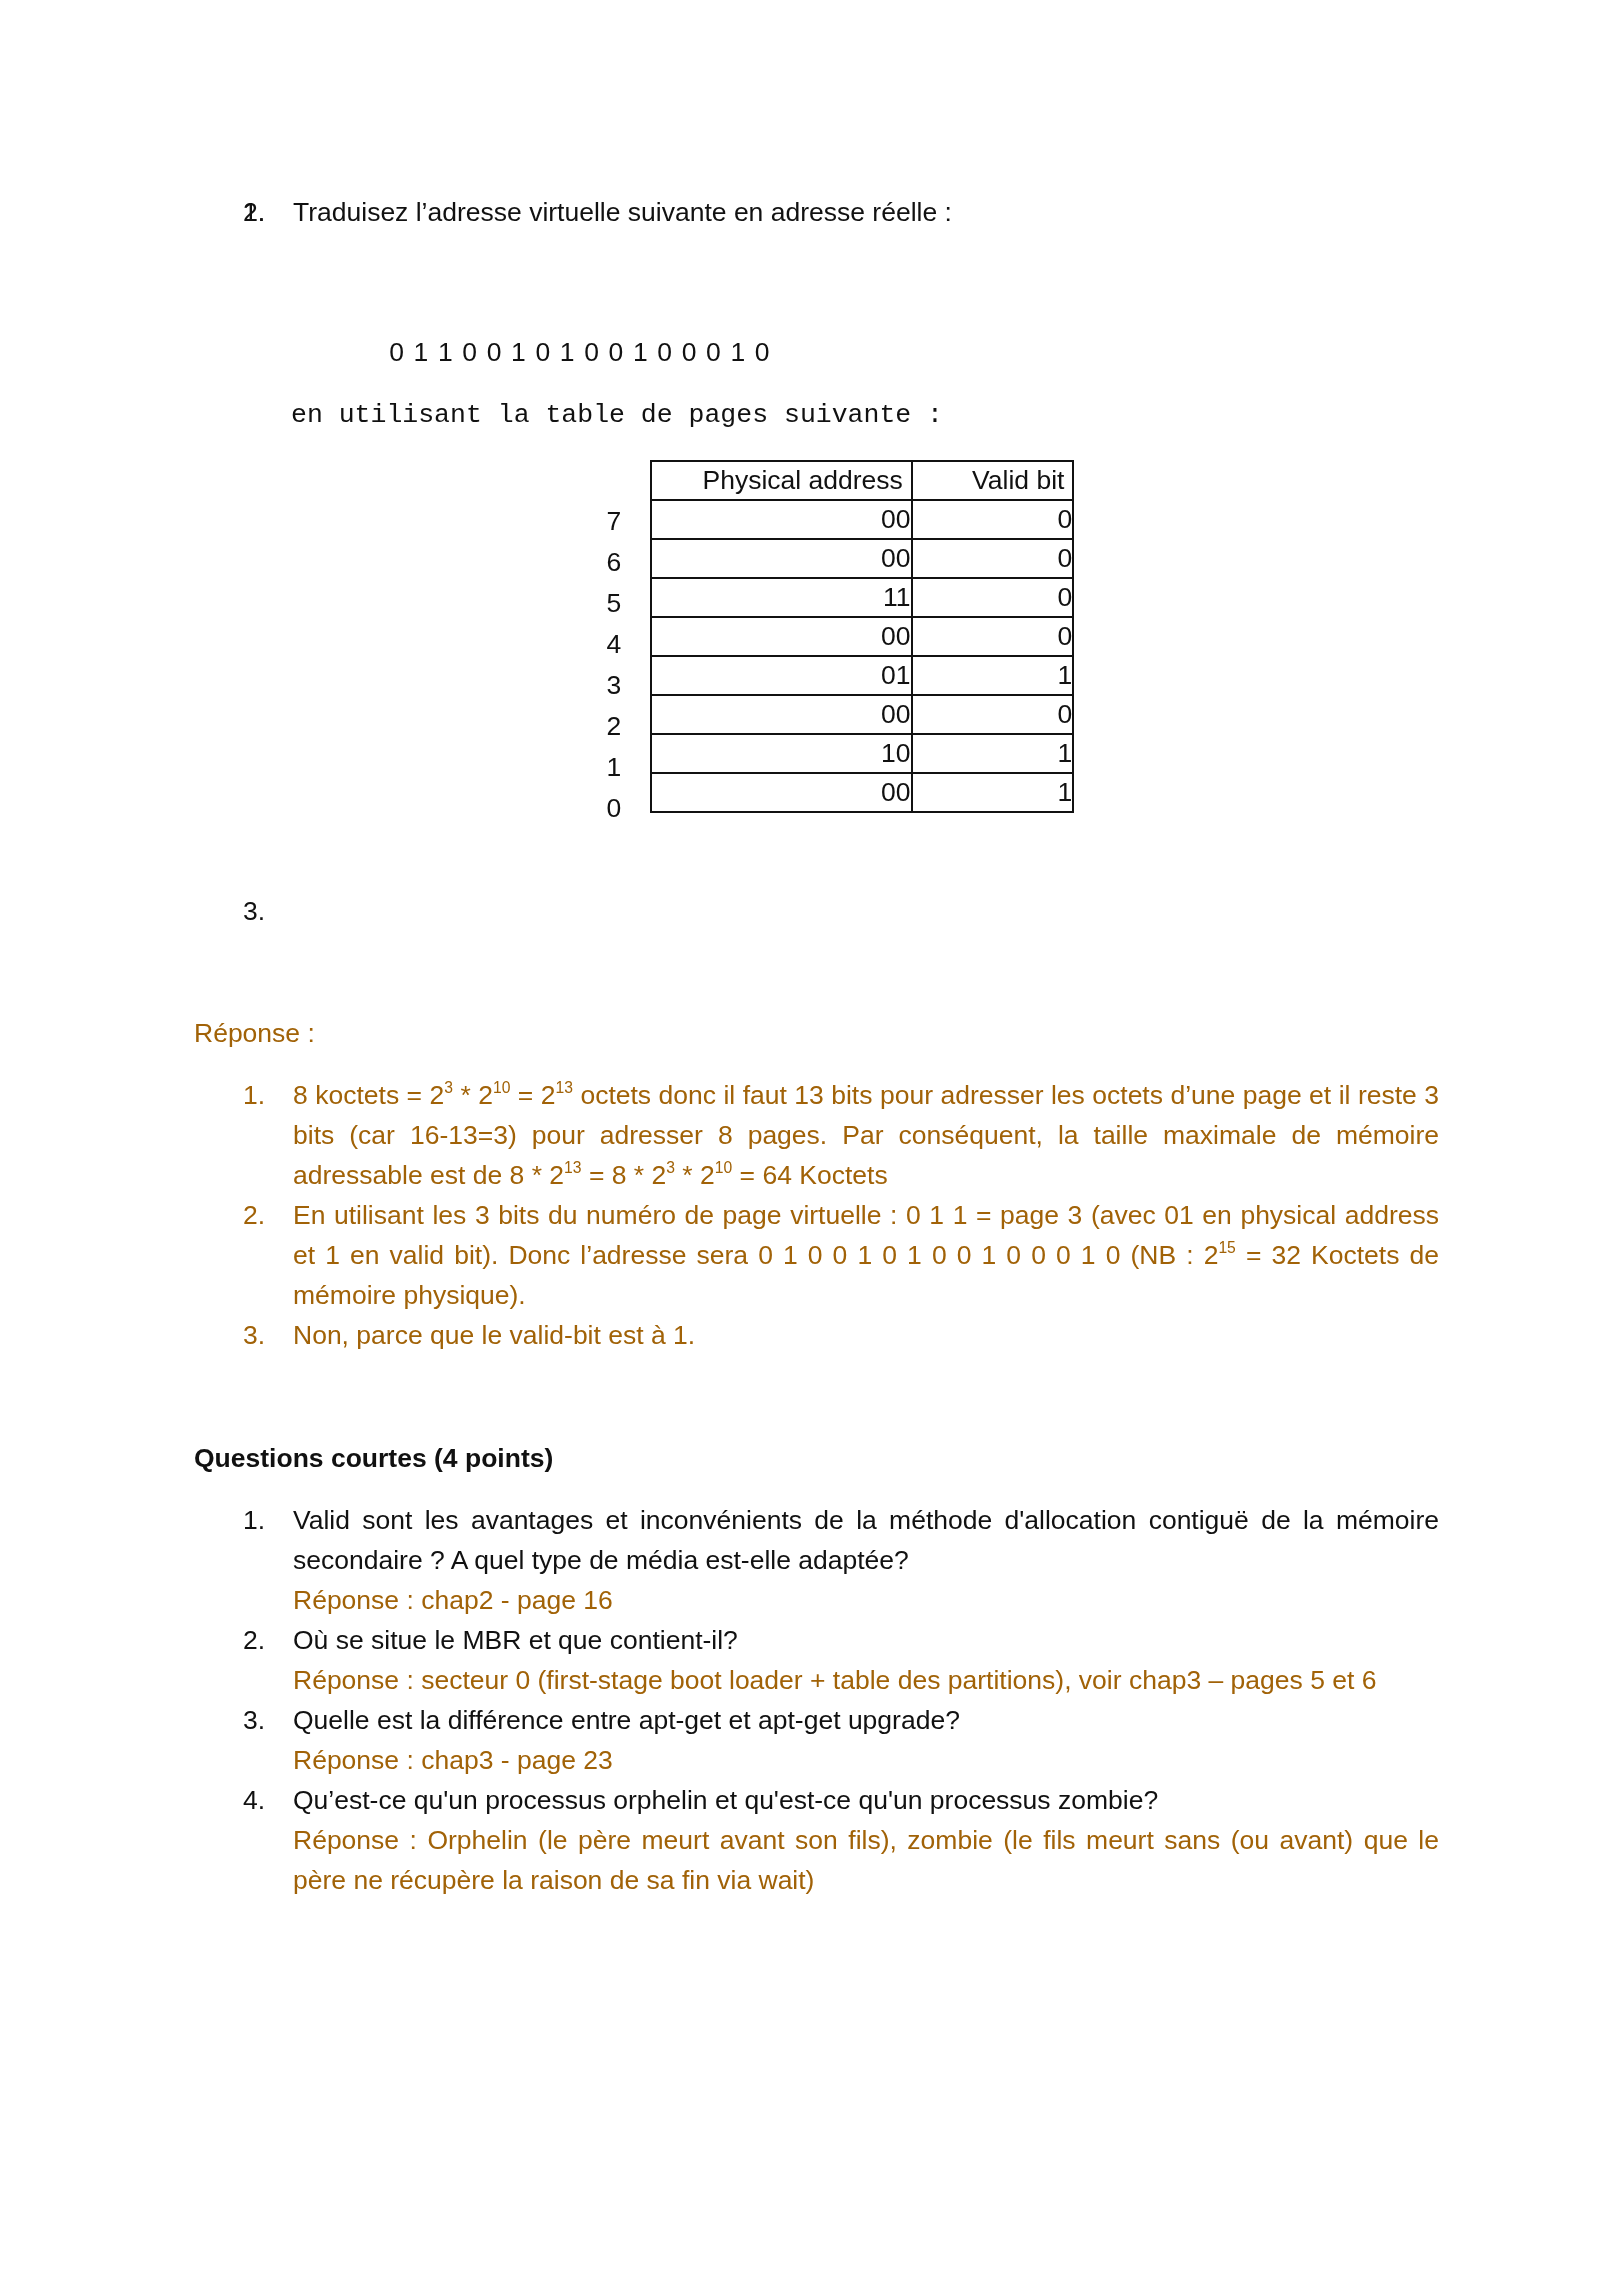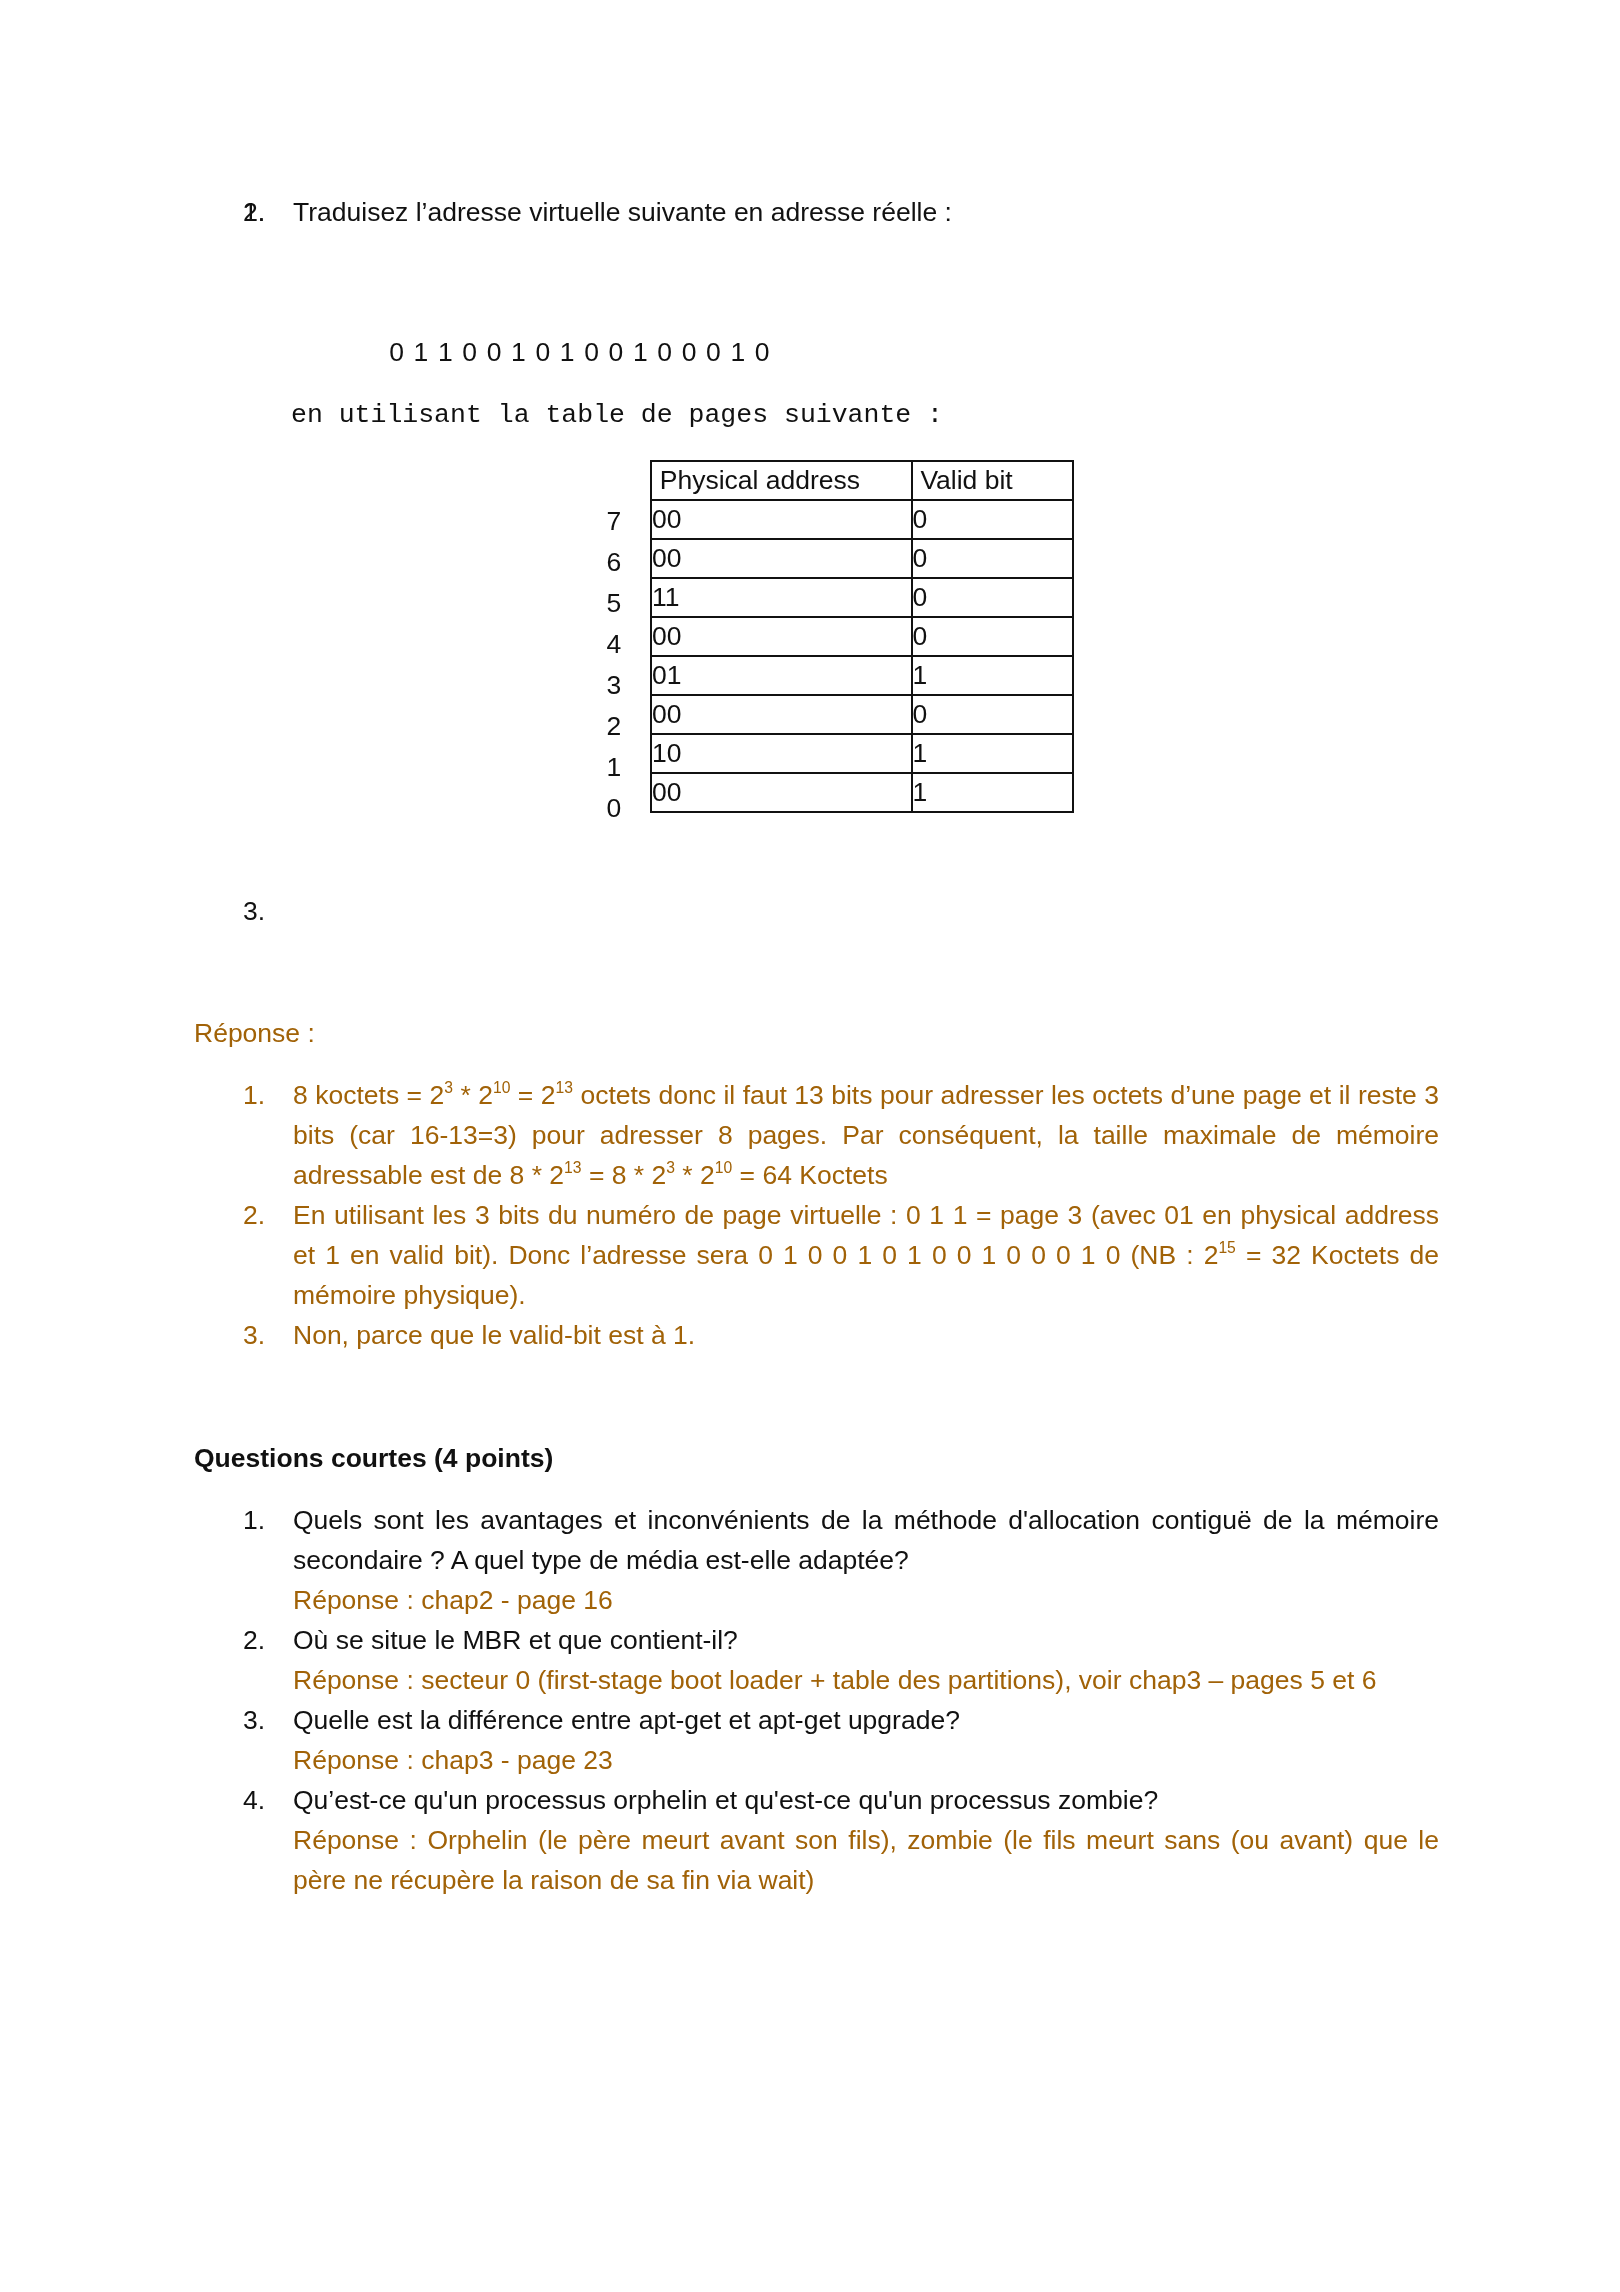--- a/index.html
+++ b/index.html
@@ -55,21 +55,21 @@
       position: absolute;
       left: 650px;
       top: 460px;
       border-collapse: collapse;
     }
     table.pt th, table.pt td {
       border: 2px solid #111;
       height: 37px;
       padding: 0;
       font-weight: normal;
-      text-align: left;
+      text-align: right;
       font-size: 26.5px;
     }
     table.pt th { padding: 0 7.8px; }
     table.pt .c1 { width: 243px; }
     table.pt .c2 { width: 144px; }
     .row-labels {
       position: absolute;
       left: 602px;
       top: 501px;
       width: 23.5px;
@@ -193,21 +193,21 @@
       <span class="num">3.</span>
       <span class="rich">Non, parce que le valid-bit est à 1.</span>
     </div>
   </div>
 
   <div class="plain-line heading-bold" style="left:194px; top:1439px;">Questions courtes (4 points)</div>
 
   <div class="block" style="top:1500px;">
     <div class="item">
       <span class="num">1.</span>
-      <span>Quels sont les avantages et inconvénients de la méthode d'allocation contiguë de la mémoire secondaire ? A quel type de média est-elle adaptée?</span><br>
+      <span>Valid sont les avantages et inconvénients de la méthode d'allocation contiguë de la mémoire secondaire ? A quel type de média est-elle adaptée?</span><br>
       <span class="red">Réponse : chap2 -  page 16</span>
     </div>
     <div class="item">
       <span class="num">2.</span>
       <span>Où se situe le MBR et que contient-il?</span><br>
       <span class="red">Réponse : secteur 0 (first-stage boot loader + table des partitions), voir chap3 – pages 5 et 6</span>
     </div>
     <div class="item">
       <span class="num">3.</span>
       <span>Quelle est la différence entre apt-get et apt-get upgrade?</span><br>

